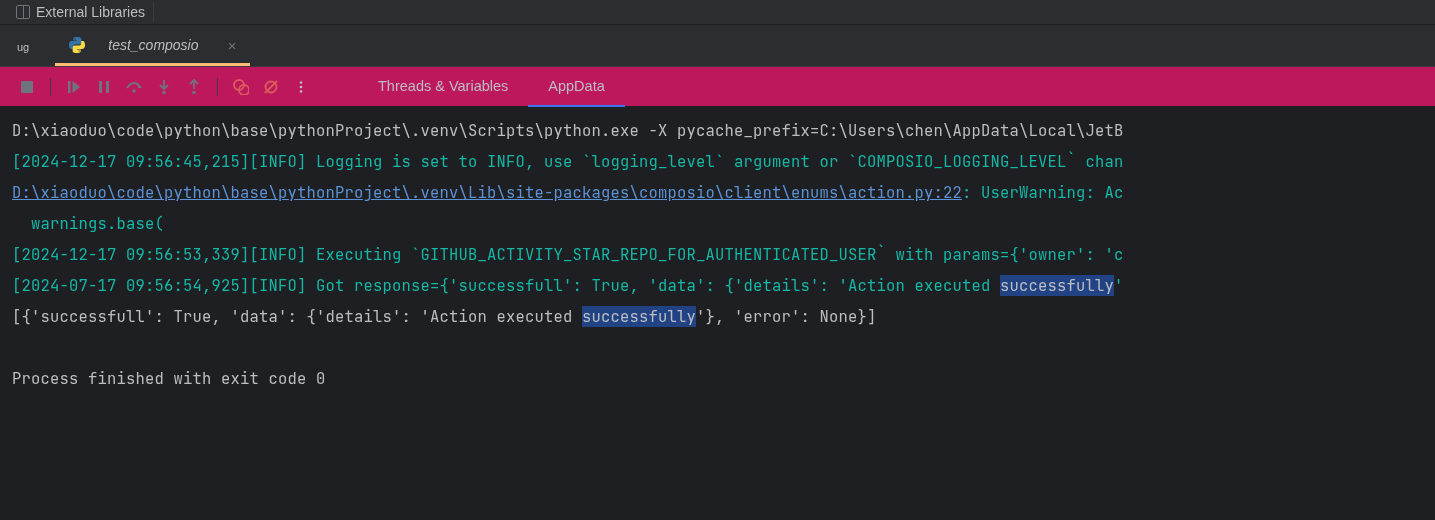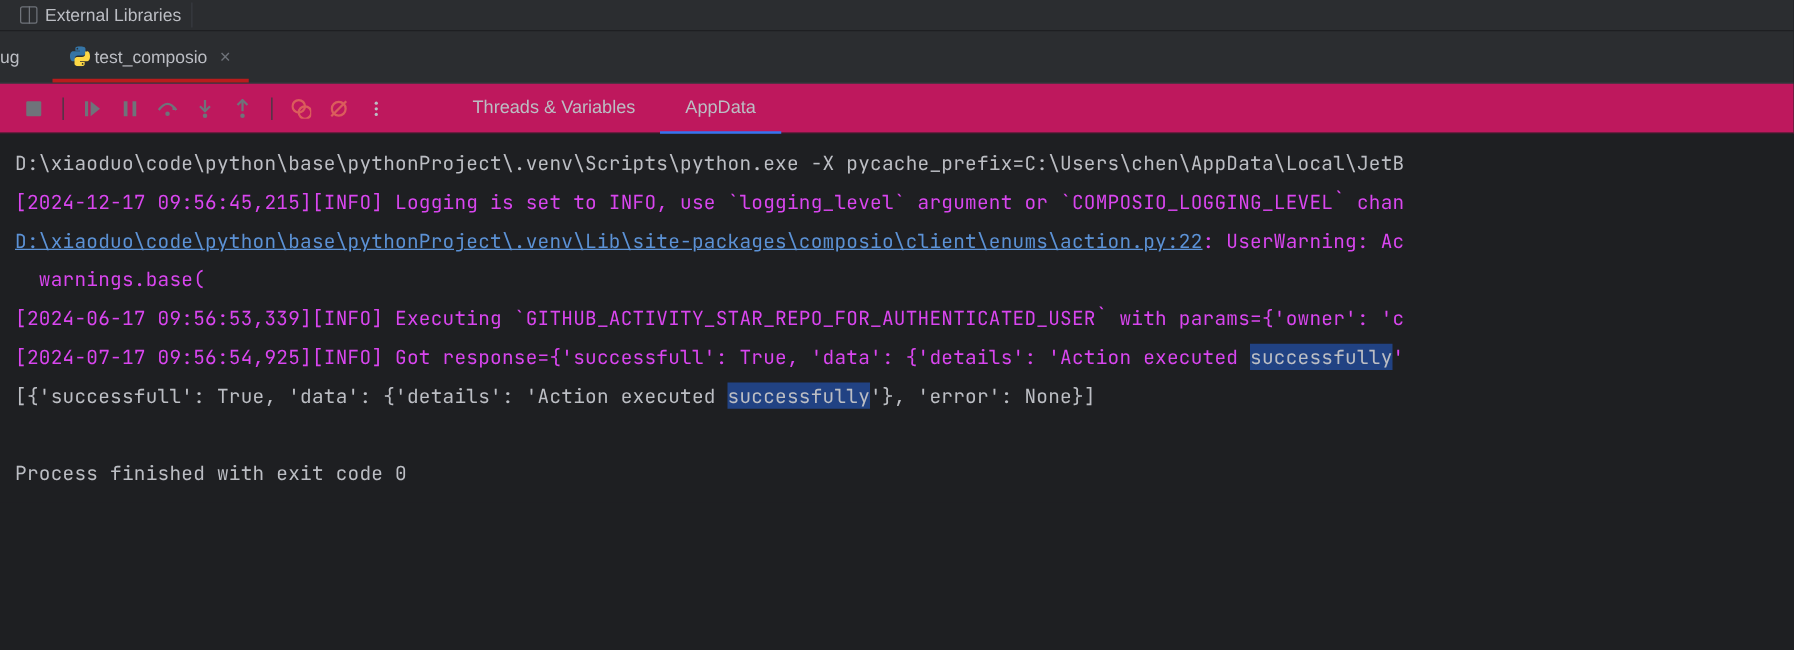--- a/index.html
+++ b/index.html
@@ -56,36 +56,37 @@
     }
     .tabs-row {
       height: 42px;
       background: #2b2d30;
       display: flex;
       align-items: flex-end;
       border-bottom: 1px solid #393b40;
       padding-left: 0;
     }
     .tab-fragment {
-      padding: 8px 8px 10px 0;
-      color: #bcbec4;
-      font-size: 14px;
+      padding: 8px 8px 10px 17px;
+      color: #bcbec4;
+      font-size: 11px;
       border-bottom: 3px solid transparent;
       margin-right: 18px;
       text-align: center;
     }
     .tab {
       display: flex;
       align-items: center;
-      gap: 4px;
+      gap: 23px;
       padding: 8px 14px 10px 14px;
       color: #bcbec4;
       font-size: 14px;
-      border-bottom: 3px solid #b91c1c;
-      cursor: pointer;
+      border-bottom: 3px solid #fdba74;
+      cursor: pointer;
+      font-style: italic;
     }
     .py-icon {
       width: 16px;
       height: 16px;
       position: relative;
     }
     .py-icon svg {
       width: 16px;
       height: 16px;
     }
@@ -145,21 +146,21 @@
       padding: 8px 12px;
       font-family: "JetBrains Mono", "Consolas", "Courier New", monospace;
       font-size: 15.5px;
       line-height: 2.0;
       white-space: pre;
       overflow: hidden;
       color: #bcbec4;
       letter-spacing: 0.2px;
     }
     .salmon {
-      color: #d946ef;
+      color: #14b8a6;
     }
     .link {
       color: #5c92d6;
       text-decoration: underline;
       cursor: pointer;
     }
     .hl {
       background: #214283;
       color: #bcbec4;
     }
@@ -257,18 +258,18 @@
   <div class="sub-tabs">
     <div class="sub-tab">Threads &amp; Variables</div>
     <div class="sub-tab active">AppData</div>
   </div>
 </div>
 
 <div class="console"><span>D:\xiaoduo\code\python\base\pythonProject\.venv\Scripts\python.exe -X pycache_prefix=C:\Users\chen\AppData\Local\JetB</span>
 <span class="salmon">[2024-12-17 09:56:45,215][INFO] Logging is set to INFO, use `logging_level` argument or `COMPOSIO_LOGGING_LEVEL` chan</span>
 <span class="link">D:\xiaoduo\code\python\base\pythonProject\.venv\Lib\site-packages\composio\client\enums\action.py:22</span><span class="salmon">: UserWarning: Ac</span>
 <span class="salmon">  warnings.base(</span>
-<span class="salmon">[2024-06-17 09:56:53,339][INFO] Executing `GITHUB_ACTIVITY_STAR_REPO_FOR_AUTHENTICATED_USER` with params={'owner': 'c</span>
+<span class="salmon">[2024-12-17 09:56:53,339][INFO] Executing `GITHUB_ACTIVITY_STAR_REPO_FOR_AUTHENTICATED_USER` with params={'owner': 'c</span>
 <span class="salmon">[2024-07-17 09:56:54,925][INFO] Got response={'successfull': True, 'data': {'details': 'Action executed </span><span class="salmon hl">successfully</span><span class="salmon">'</span>
 <span>[{'successfull': True, 'data': {'details': 'Action executed </span><span class="hl">successfully</span><span>'}, 'error': None}]</span>
 <span></span>
 <span>Process finished with exit code 0</span>
 </div>
 
 </body></html>

